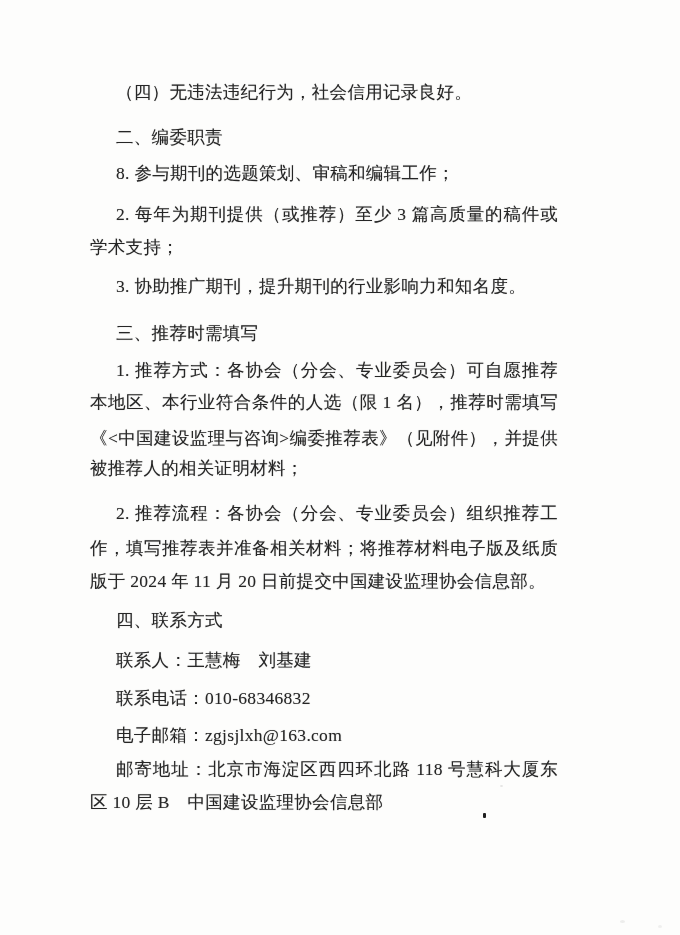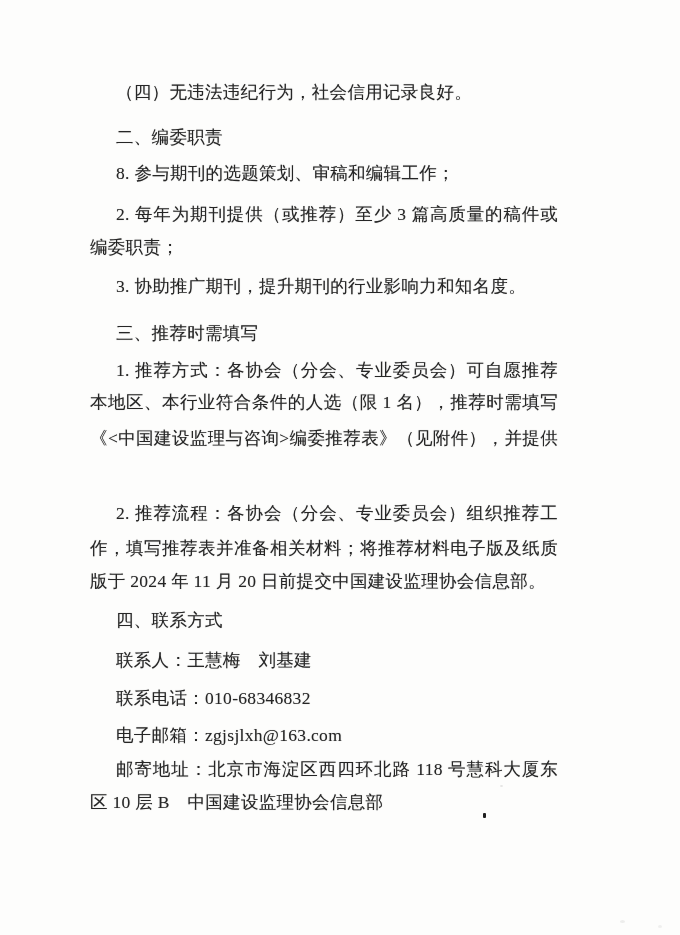--- a/index.html
+++ b/index.html
@@ -68,27 +68,28 @@
 <body>
 
 <div class="page" style="background: rgb(253, 253, 252);">
   <div class="text-layer" style="color: rgb(38, 38, 38);">
 
     <div class="line indent" style="top:74px">（四）无违法违纪行为，社会信用记录良好。</div>
 
     <div class="line indent" style="top:119px">二、编委职责</div>
     <div class="line indent" style="top:155px">8. 参与期刊的选题策划、审稿和编辑工作；</div>
     <div class="line indent fill" style="top:196px">2. 每年为期刊提供（或推荐）至少 3 篇高质量的稿件或</div>
-    <div class="line" style="top:229px">编委职责；</div>
+    <div class="line" style="top:229px">学术支持；</div>
     <div class="line indent" style="top:268px">3. 协助推广期刊，提升期刊的行业影响力和知名度。</div>
 
     <div class="line indent" style="top:315px">三、推荐时需填写</div>
     <div class="line indent fill" style="top:352px">1. 推荐方式：各协会（分会、专业委员会）可自愿推荐</div>
     <div class="line fill" style="top:384px">本地区、本行业符合条件的人选（限 1 名），推荐时需填写</div>
     <div class="line fill" style="top:420px">《&lt;中国建设监理与咨询&gt;编委推荐表》（见附件），并提供</div>
+    <div class="line" style="top:450px">被推荐人的相关证明材料；</div>
     <div class="line indent fill" style="top:495px">2. 推荐流程：各协会（分会、专业委员会）组织推荐工</div>
     <div class="line fill" style="top:530px">作，填写推荐表并准备相关材料；将推荐材料电子版及纸质</div>
     <div class="line" style="top:563px">版于 2024 年 11 月 20 日前提交中国建设监理协会信息部。</div>
 
     <div class="line indent" style="top:602px">四、联系方式</div>
     <div class="line indent" style="top:642px">联系人：王慧梅　刘基建</div>
     <div class="line indent" style="top:680px">联系电话：010-68346832</div>
     <div class="line indent" style="top:717px">电子邮箱：zgjsjlxh@163.com</div>
     <div class="line indent fill" style="top:751px">邮寄地址：北京市海淀区西四环北路 118 号慧科大厦东</div>
     <div class="line" style="top:784px">区 10 层 B　中国建设监理协会信息部</div>

